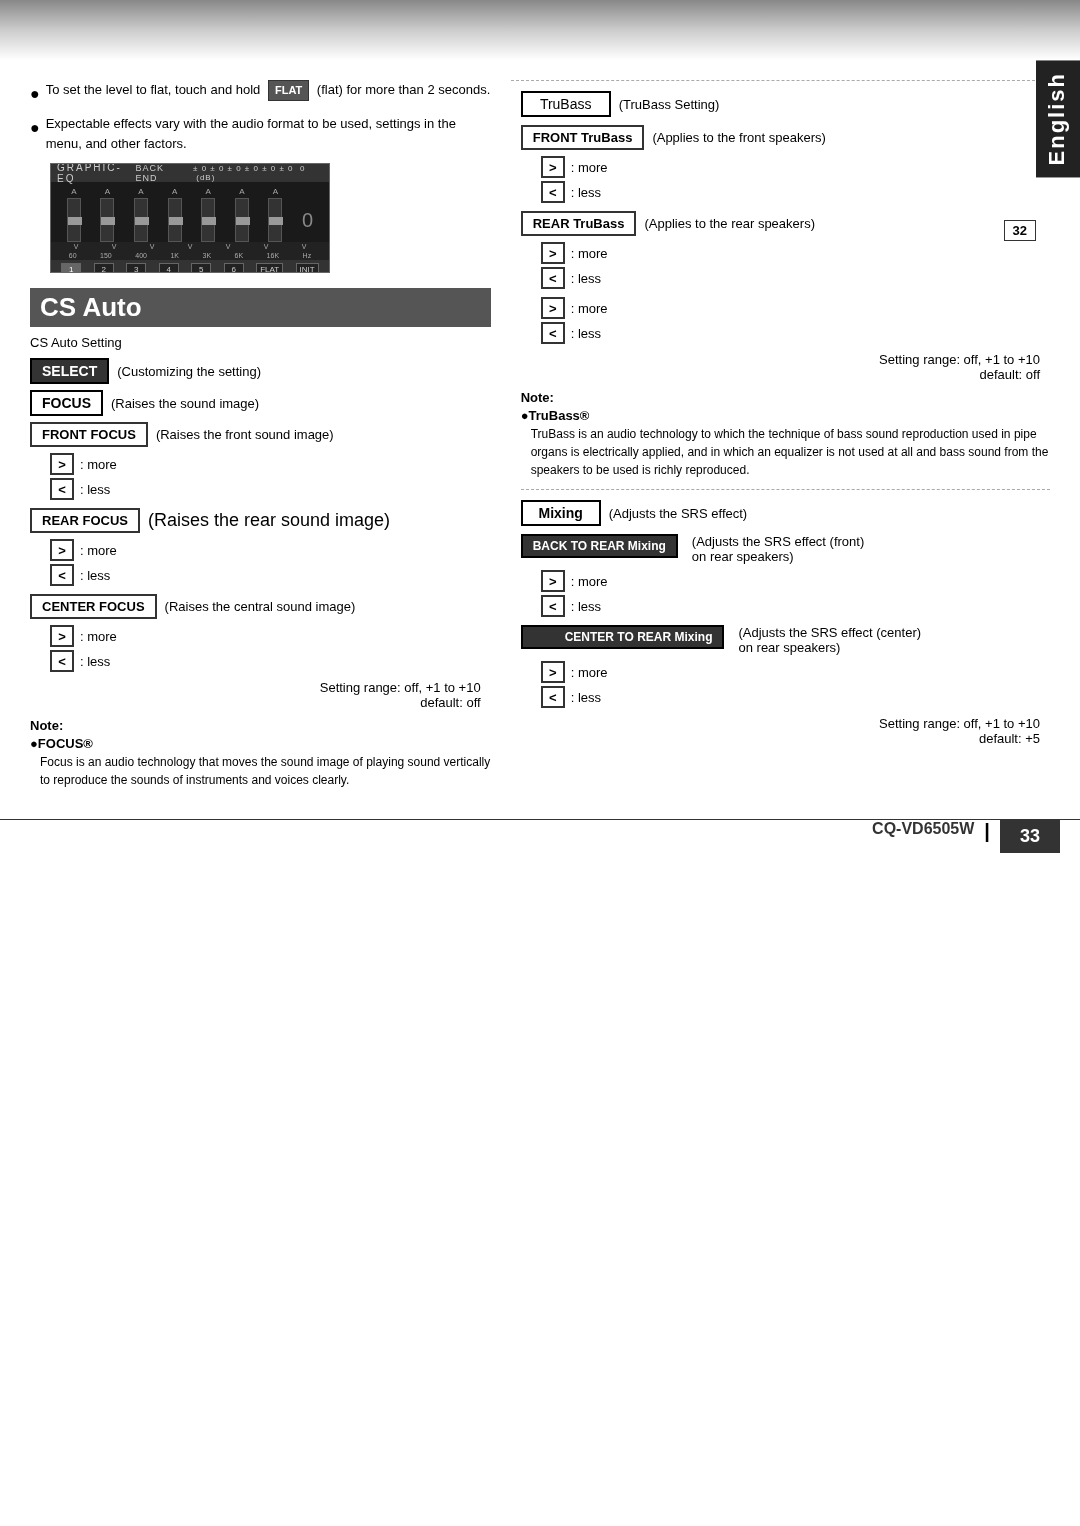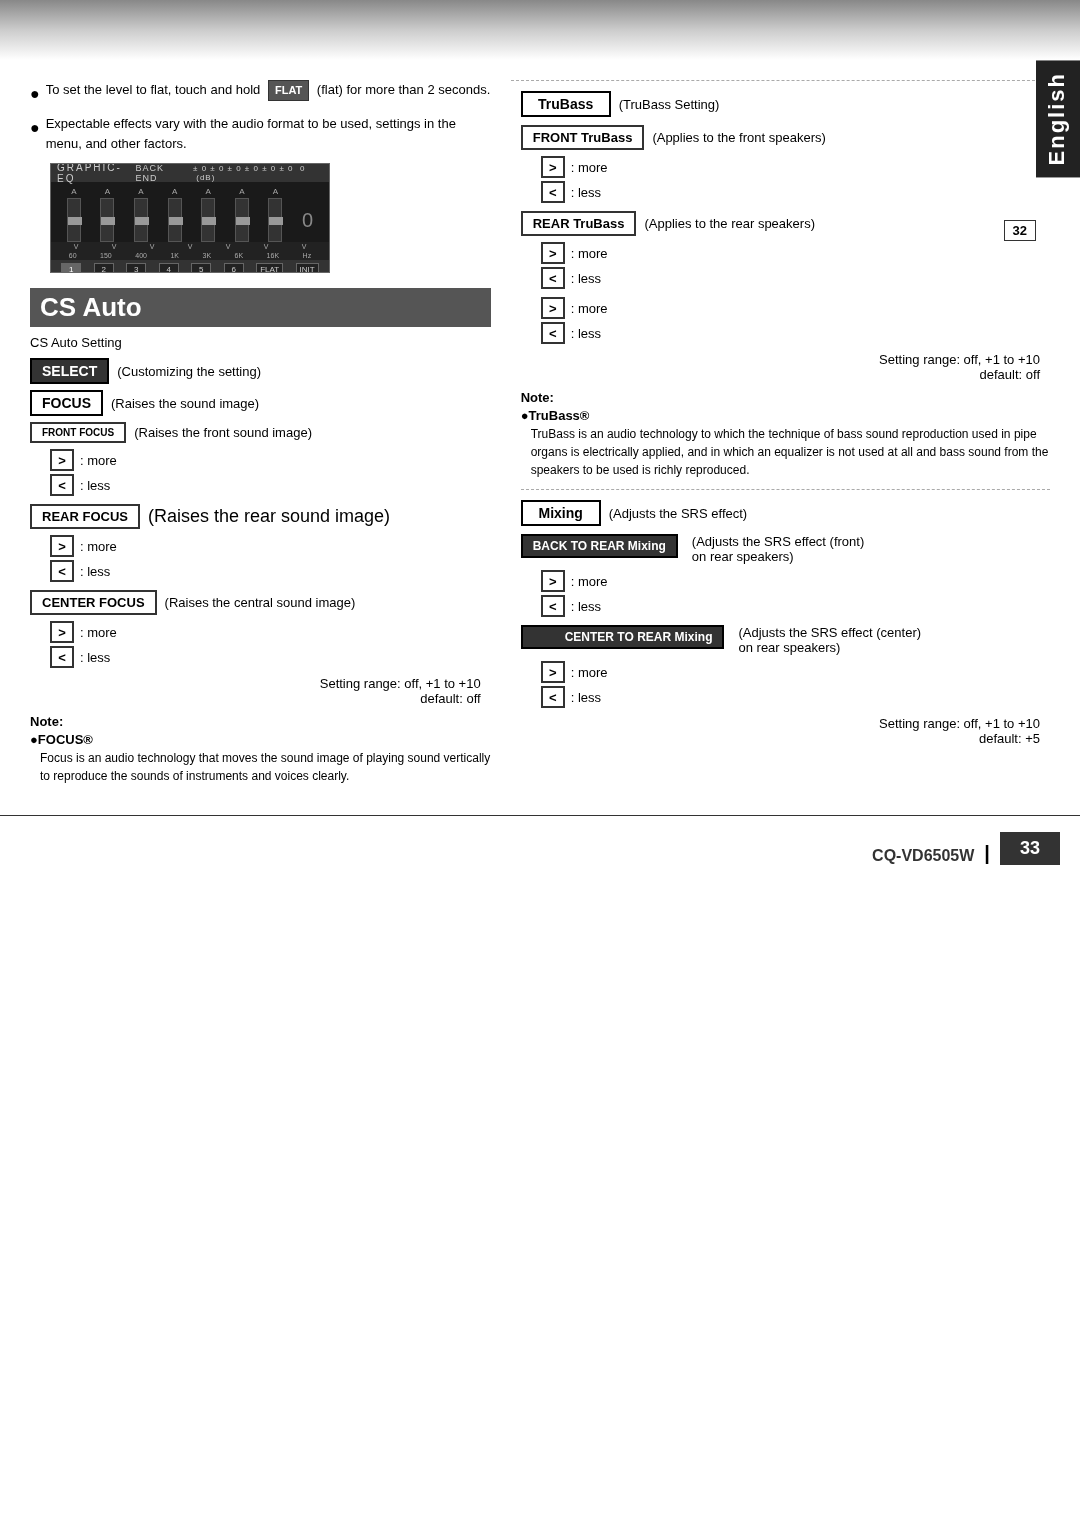--- a/index.html
+++ b/index.html
@@ -271,21 +271,21 @@
     
     .footer {
       position: absolute;
       bottom: 0;
       left: 0;
       right: 0;
       height: 50px;
       background: #fff;
       border-top: 1px solid #333;
       display: flex;
-      align-items: flex-end;
+      align-items: flex-start;
       justify-content: space-between;
       padding: 0 20px 0 40px;
     }
     .footer-model {
       font-size: 16px;
       font-weight: bold;
       color: #333;
     }
     .footer-page {
       background: #333;
@@ -445,21 +445,21 @@
 
     <div class="row-label">
       <span class="btn-box">
         <strong><span>FOCUS</span></strong>
       </span>
       <span>(Raises the sound image)</span>
     </div>
 
     <div class="subsection">
       <div class="row-label">
-        <span class="btn-box dark-border" style="font-size:10px;">
+        <span class="btn-box dark-border" style="font-size:13px;">
           <span>FRONT FOCUS</span>
         </span>
         <span style="font-size:13px;">(Raises the front sound image)</span>
       </div>
       <div class="more-less-section">
         <div class="more-row">
           <span class="arrow-btn">&gt;</span>
           <span>: more</span>
         </div>
         <div class="less-row">
@@ -522,21 +522,21 @@
       <div class="note-text">
         <span>Focus is an audio technology that moves the sound image of playing sound vertically to reproduce the sounds of instruments and voices clearly.</span>
       </div>
     </div>
 
   </div>
 
   <div class="right-col">
 
     <div class="row-label" style="margin-bottom:8px;">
-      <span class="btn-box" style="font-weight:bold;font-size:14px;min-width:90px;text-align:center;">
+      <span class="btn-box" style="font-weight:normal;font-size:14px;min-width:90px;text-align:center;">
         <span>TruBass</span>
       </span>
       <span style="font-size:13px;">(TruBass Setting)</span>
     </div>
 
     <div class="subsection">
       <div class="row-label">
         <span class="btn-box dark-border" style="font-size:13px;">
           <span>FRONT TruBass</span>
         </span>

